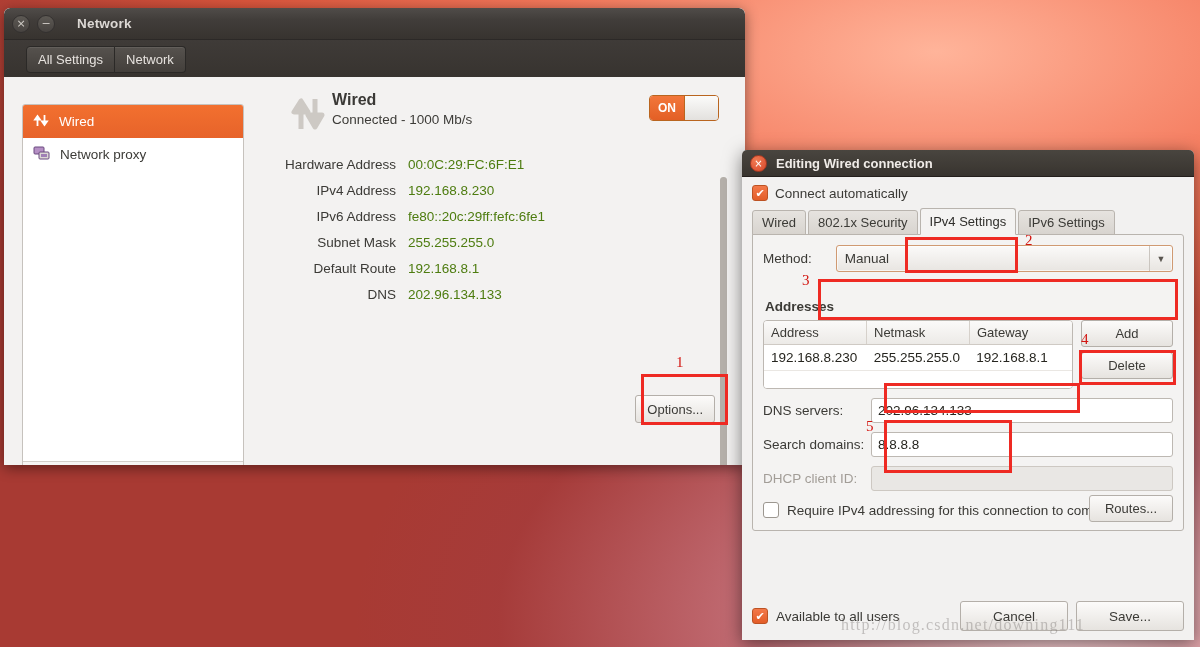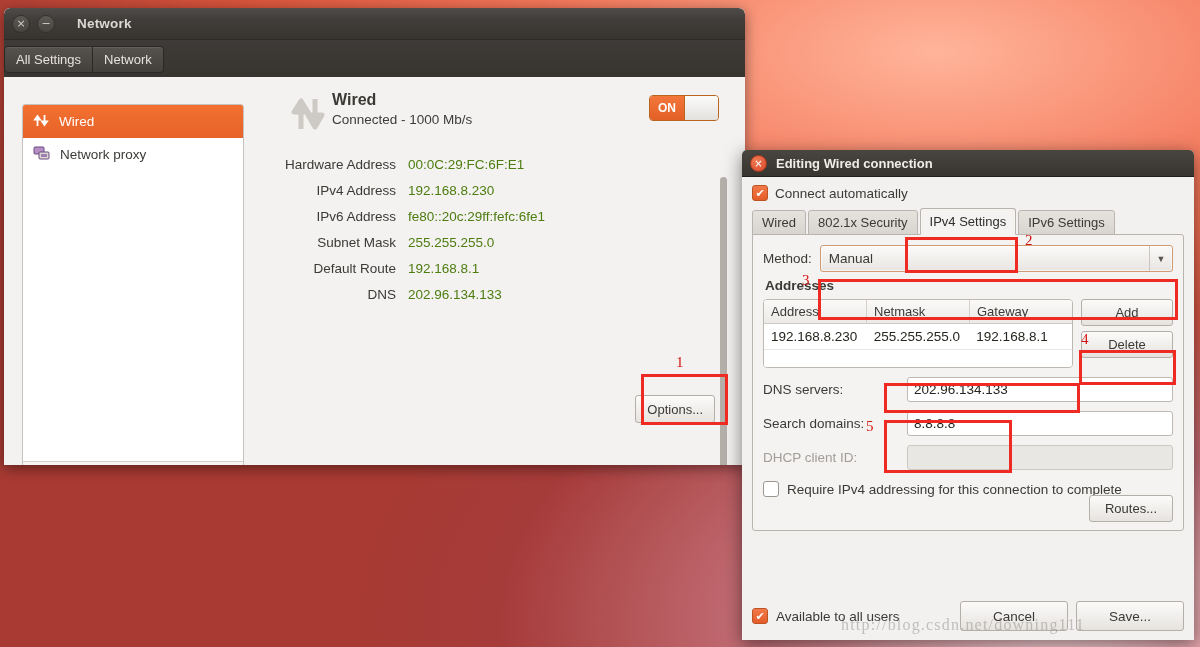--- a/index.html
+++ b/index.html
@@ -36,21 +36,21 @@
   .wbtn{width:16px;height:16px;border-radius:50%;margin-left:7px;
     background:linear-gradient(180deg,#5d5954,#474340);
     border:1px solid #343130;
     display:flex;align-items:center;justify-content:center;
     color:#cfcbc6;font-size:11px;line-height:1;font-family:"DejaVu Sans",sans-serif;}
   .wbtn:first-child{margin-left:8px;}
   .wtitle{color:#dcd8d4;font-weight:bold;font-size:13.5px;margin-left:22px;letter-spacing:.2px;}
   .toolbar{
     height:38px;
     background:linear-gradient(180deg,#3f3b38 0%, #37332f 100%);
-    display:flex;align-items:center;padding-left:0;gap:0px;
+    display:flex;align-items:center;padding-left:22px;gap:0px;
     border-bottom:1px solid #201e1c;
   }
   .tbtn{
     height:25px;padding:0 11px;display:flex;align-items:center;
     color:#e6e2de;font-size:13px;
     background:linear-gradient(180deg,#56524e 0%, #433f3b 100%);
     border:1px solid #2b2927;border-radius:4px 0 0 4px;
     box-shadow:inset 0 1px 0 rgba(255,255,255,0.08);
   }
   .tbtn.second{border-radius:0 4px 4px 0;border-left:none;}
@@ -123,21 +123,21 @@
   .cbox.checked{background:linear-gradient(180deg,#f3794a,#e35d28);border-color:#bd5223;color:#fff;font-size:11px;
     font-family:"DejaVu Sans",sans-serif;line-height:1;}
   .chk-row label{font-size:13.5px;color:#3b3a36;}
   .tabs{display:flex;align-items:flex-end;height:26px;position:relative;z-index:2;}
   .tab{height:23px;padding:0 9px;display:flex;align-items:center;font-size:13px;color:#3b3a36;
     background:linear-gradient(180deg,#e6e3df,#d8d4cf);border:1px solid #b9b4ae;
     border-radius:3px 3px 0 0;margin-right:2px;}
   .tab.active{background:#f4f3f2;border-bottom-color:#f4f3f2;height:25px;color:#2f2e2b;}
   .tabpanel{border:1px solid #b9b4ae;background:#f4f3f2;border-radius:0 3px 3px 3px;
     margin-top:-1px;padding:10px 10px 8px 10px;height:297px;box-sizing:border-box;position:relative;}
-  .method-row{display:flex;align-items:center;gap:8px;margin-bottom:6px;}
+  .method-row{display:flex;align-items:center;gap:24px;margin-bottom:27px;}
   .method-row label{font-size:13.5px;color:#3b3a36;}
   .combo{flex:1;height:25px;background:linear-gradient(180deg,#fbfaf9,#e8e5e1);
     border:1px solid #d09a72;border-radius:3px;display:flex;align-items:center;
     padding-left:8px;font-size:13.5px;color:#3b3a36;position:relative;
     box-shadow:inset 0 0 0 1px rgba(255,255,255,.6);}
   .combo .arr{position:absolute;right:0;top:0;bottom:0;width:22px;
     border-left:1px solid #cac5bf;display:flex;align-items:center;justify-content:center;color:#59554f;font-size:9px;}
   .sec-title{font-weight:bold;font-size:13.5px;color:#3b3a36;margin:0 0 6px 2px;}
   .addr-wrap{display:flex;gap:8px;align-items:flex-start;}
   .addr-table{flex:1;border:1px solid #bdb8b2;background:#fff;border-radius:4px;overflow:hidden;}
@@ -145,21 +145,21 @@
     border-bottom:1px solid #cfcac4;}
   .addr-head div{flex:1;font-size:13px;color:#3b3a36;display:flex;align-items:center;padding-left:7px;
     border-right:1px solid #d6d1cb;}
   .addr-head div:last-child{border-right:none;}
   .addr-row{display:flex;height:25px;background:#fff;}
   .addr-row div{flex:1;font-size:13.5px;color:#26251f;display:flex;align-items:center;padding-left:7px;}
   .addr-empty{height:17px;background:#fff;border-top:1px solid #eae7e3;}
   .addr-btns{display:flex;flex-direction:column;gap:5px;width:92px;}
   .gbtn{height:25px;display:flex;align-items:center;justify-content:center;font-size:13px;color:#3b3a36;
     background:linear-gradient(180deg,#fcfbfa 0%,#e6e3df 100%);border:1px solid #b4afa9;border-radius:3px;}
-  .f-row{display:flex;align-items:center;margin-top:9px;gap:36px;}
+  .f-row{display:flex;align-items:center;margin-top:9px;}
   .f-row label{width:108px;font-size:13.5px;color:#3b3a36;}
   .f-row label.dim{color:#a29d97;}
   .f-input{flex:1;height:23px;background:#fff;border:1px solid #bdb8b2;border-radius:3px;
     display:flex;align-items:center;padding-left:6px;font-size:13.5px;color:#26251f;}
   .f-input.disabled{background:#e9e7e4;border-color:#cdc8c2;}
   .req-row{display:flex;align-items:center;gap:8px;margin-top:11px;}
   .req-row label{font-size:13.5px;color:#3b3a36;}
   .routes{position:absolute;right:10px;bottom:8px;}
   .dlg-foot{position:absolute;left:10px;right:10px;bottom:10px;display:flex;align-items:center;}
   .dlg-foot .spacer{flex:1;}

